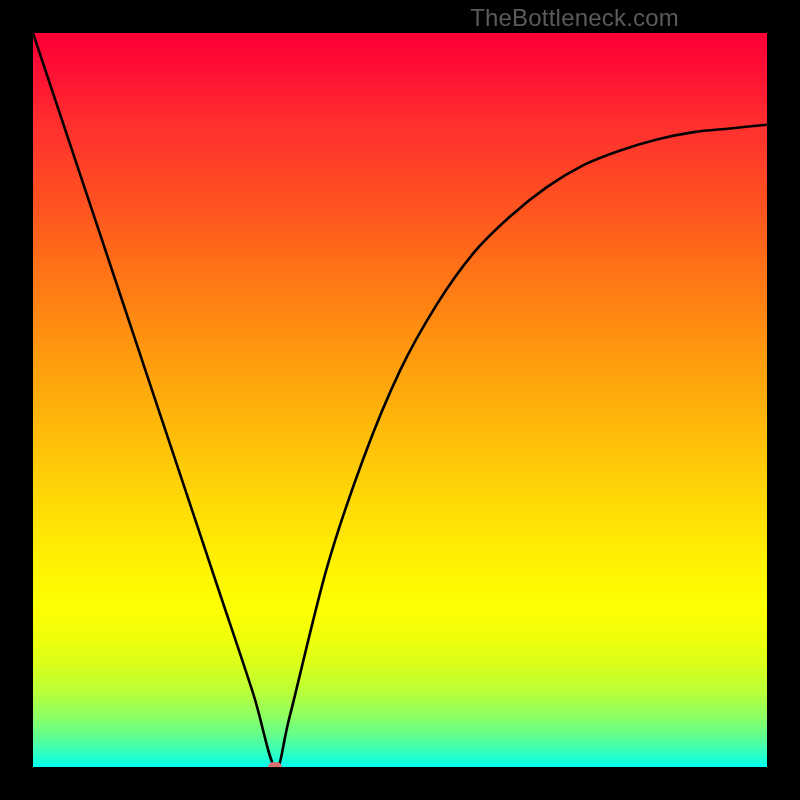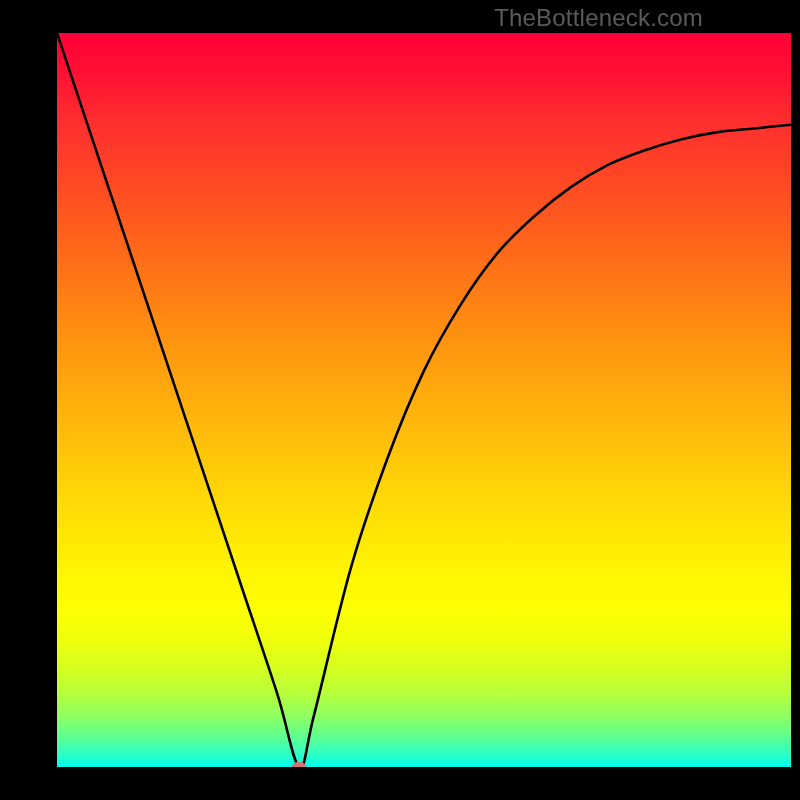--- a/index.html
+++ b/index.html
@@ -9,21 +9,20 @@
     height: 800px;
     background: #000;
     overflow: hidden;
     font-family: Arial, Helvetica, sans-serif;
   }
   .frame {
     position: relative;
     width: 691px;
     height: 800px;
     background: #000;
-    margin-left: 24px;
   }
   .watermark {
     position: absolute;
     top: 4px;
     right: 12px;
     color: #5b5b5b;
     font-size: 24px;
     font-weight: 400;
     letter-spacing: 0.2px;
     z-index: 20;

